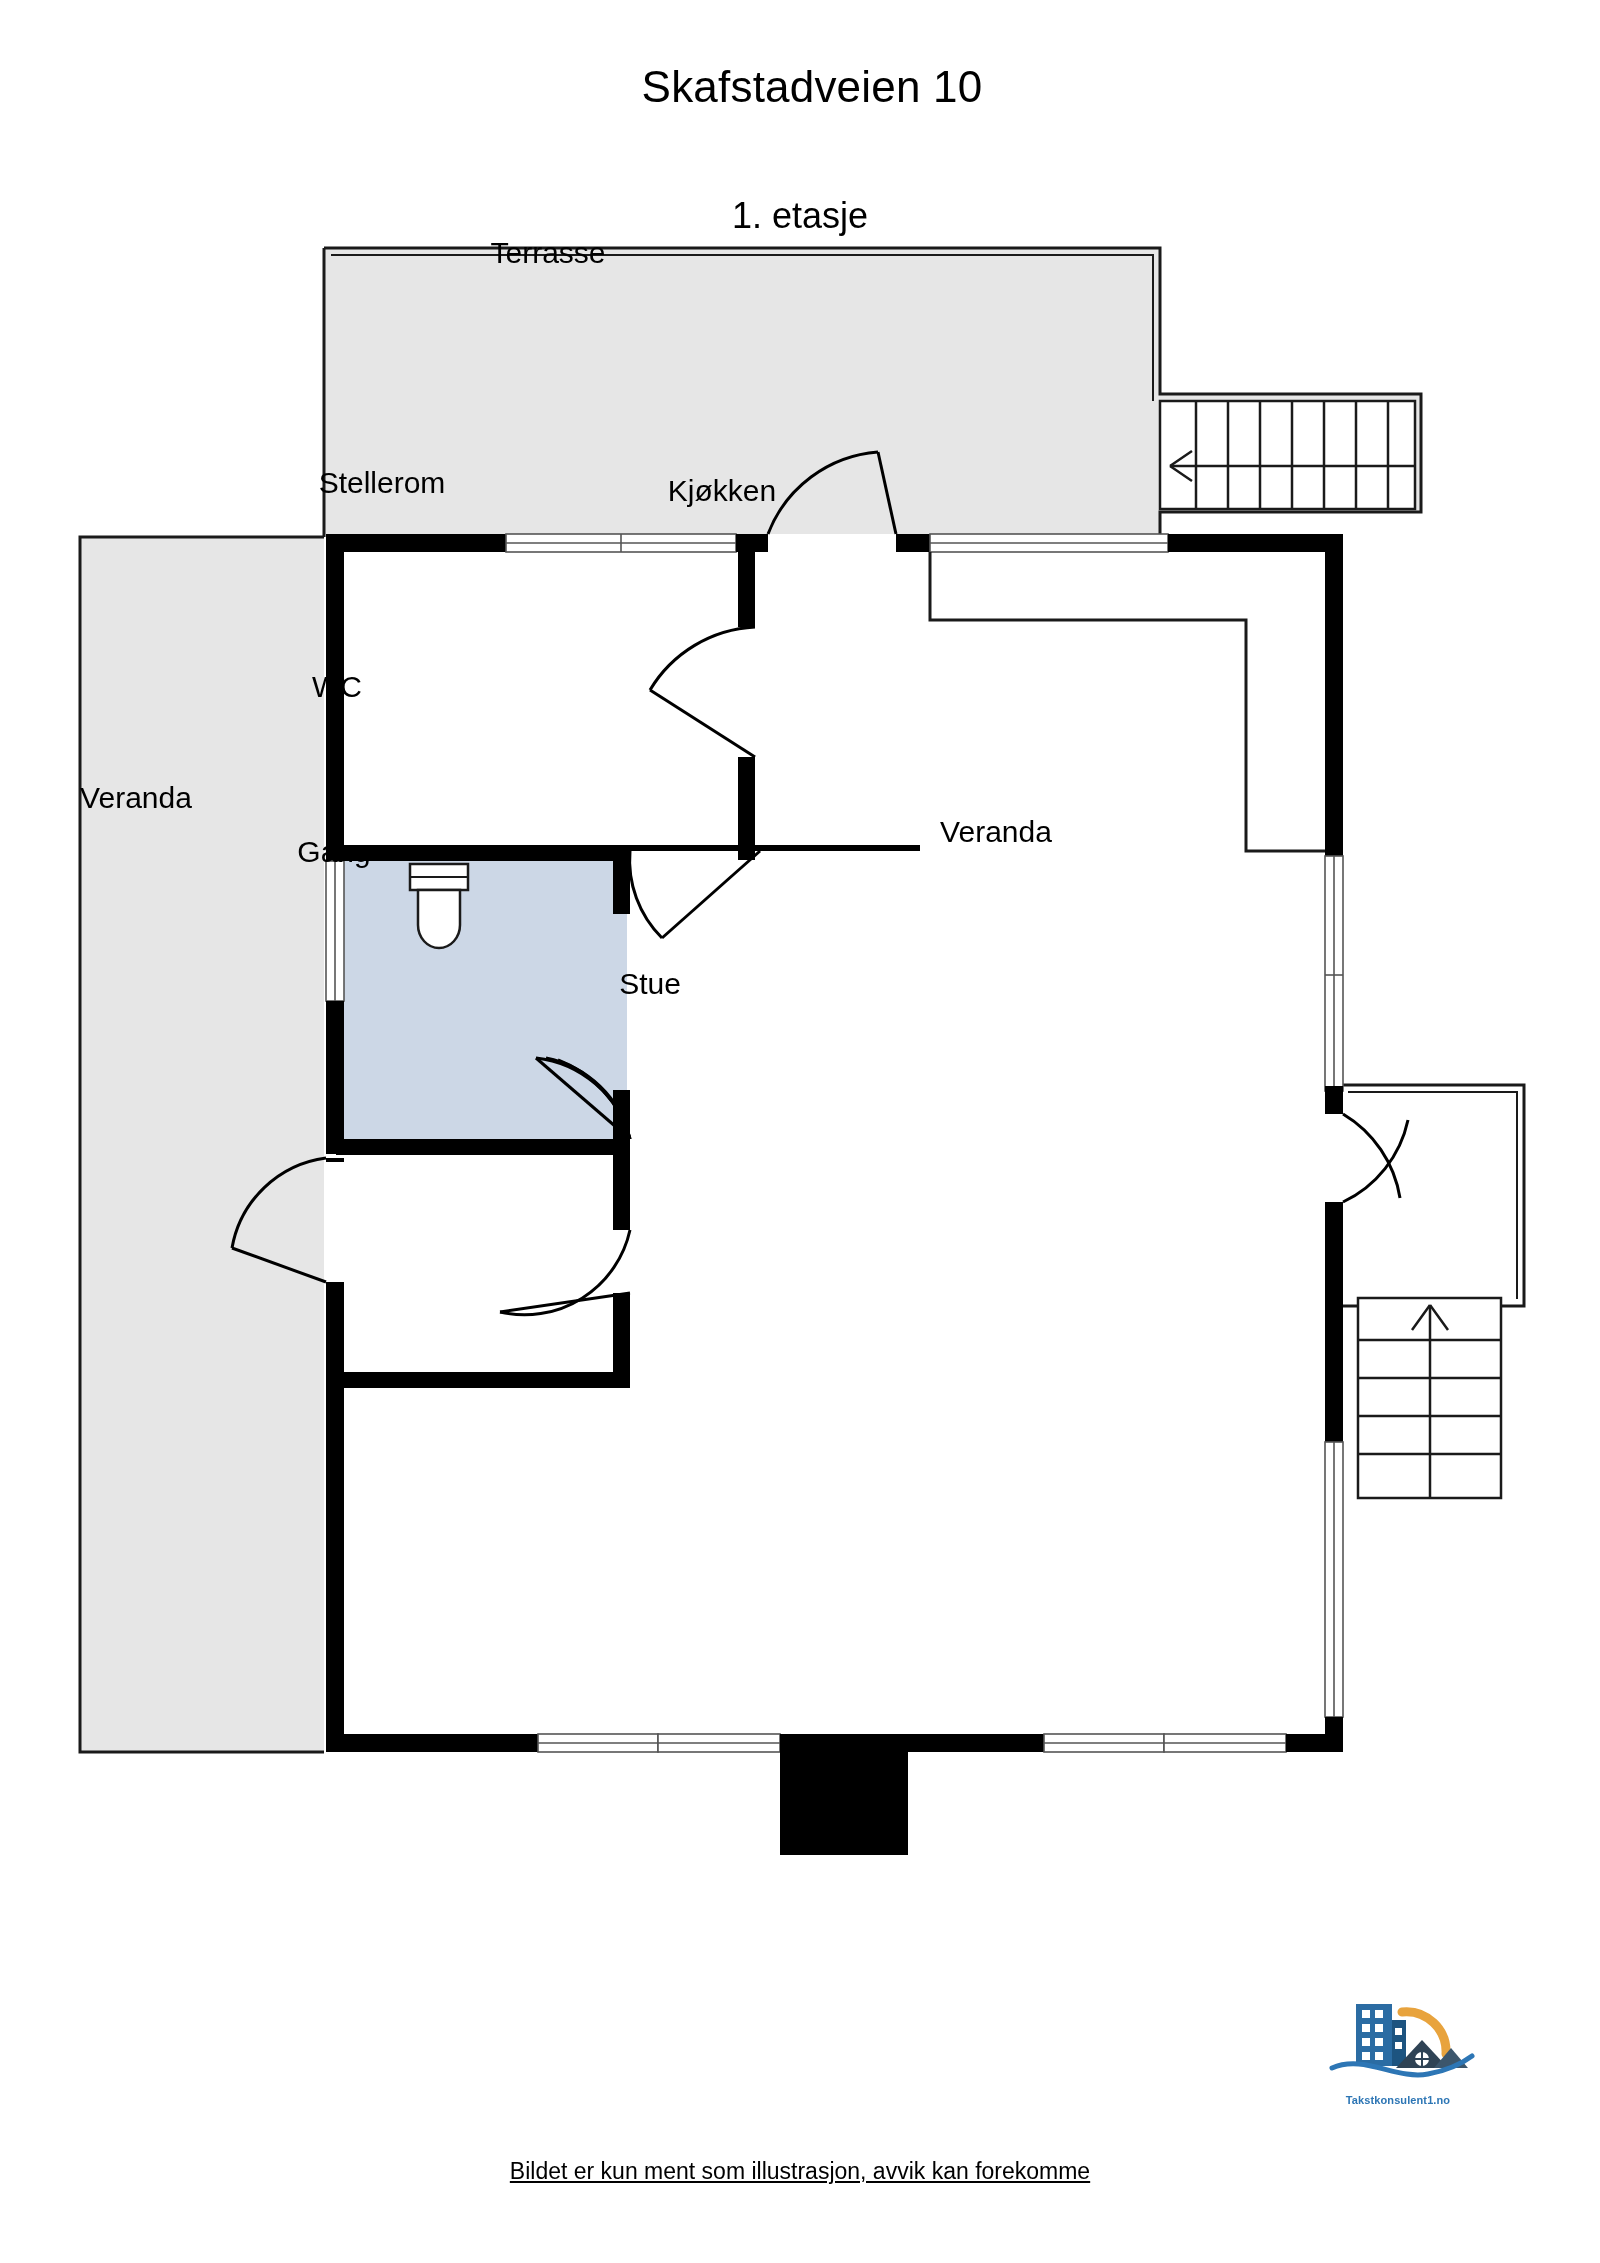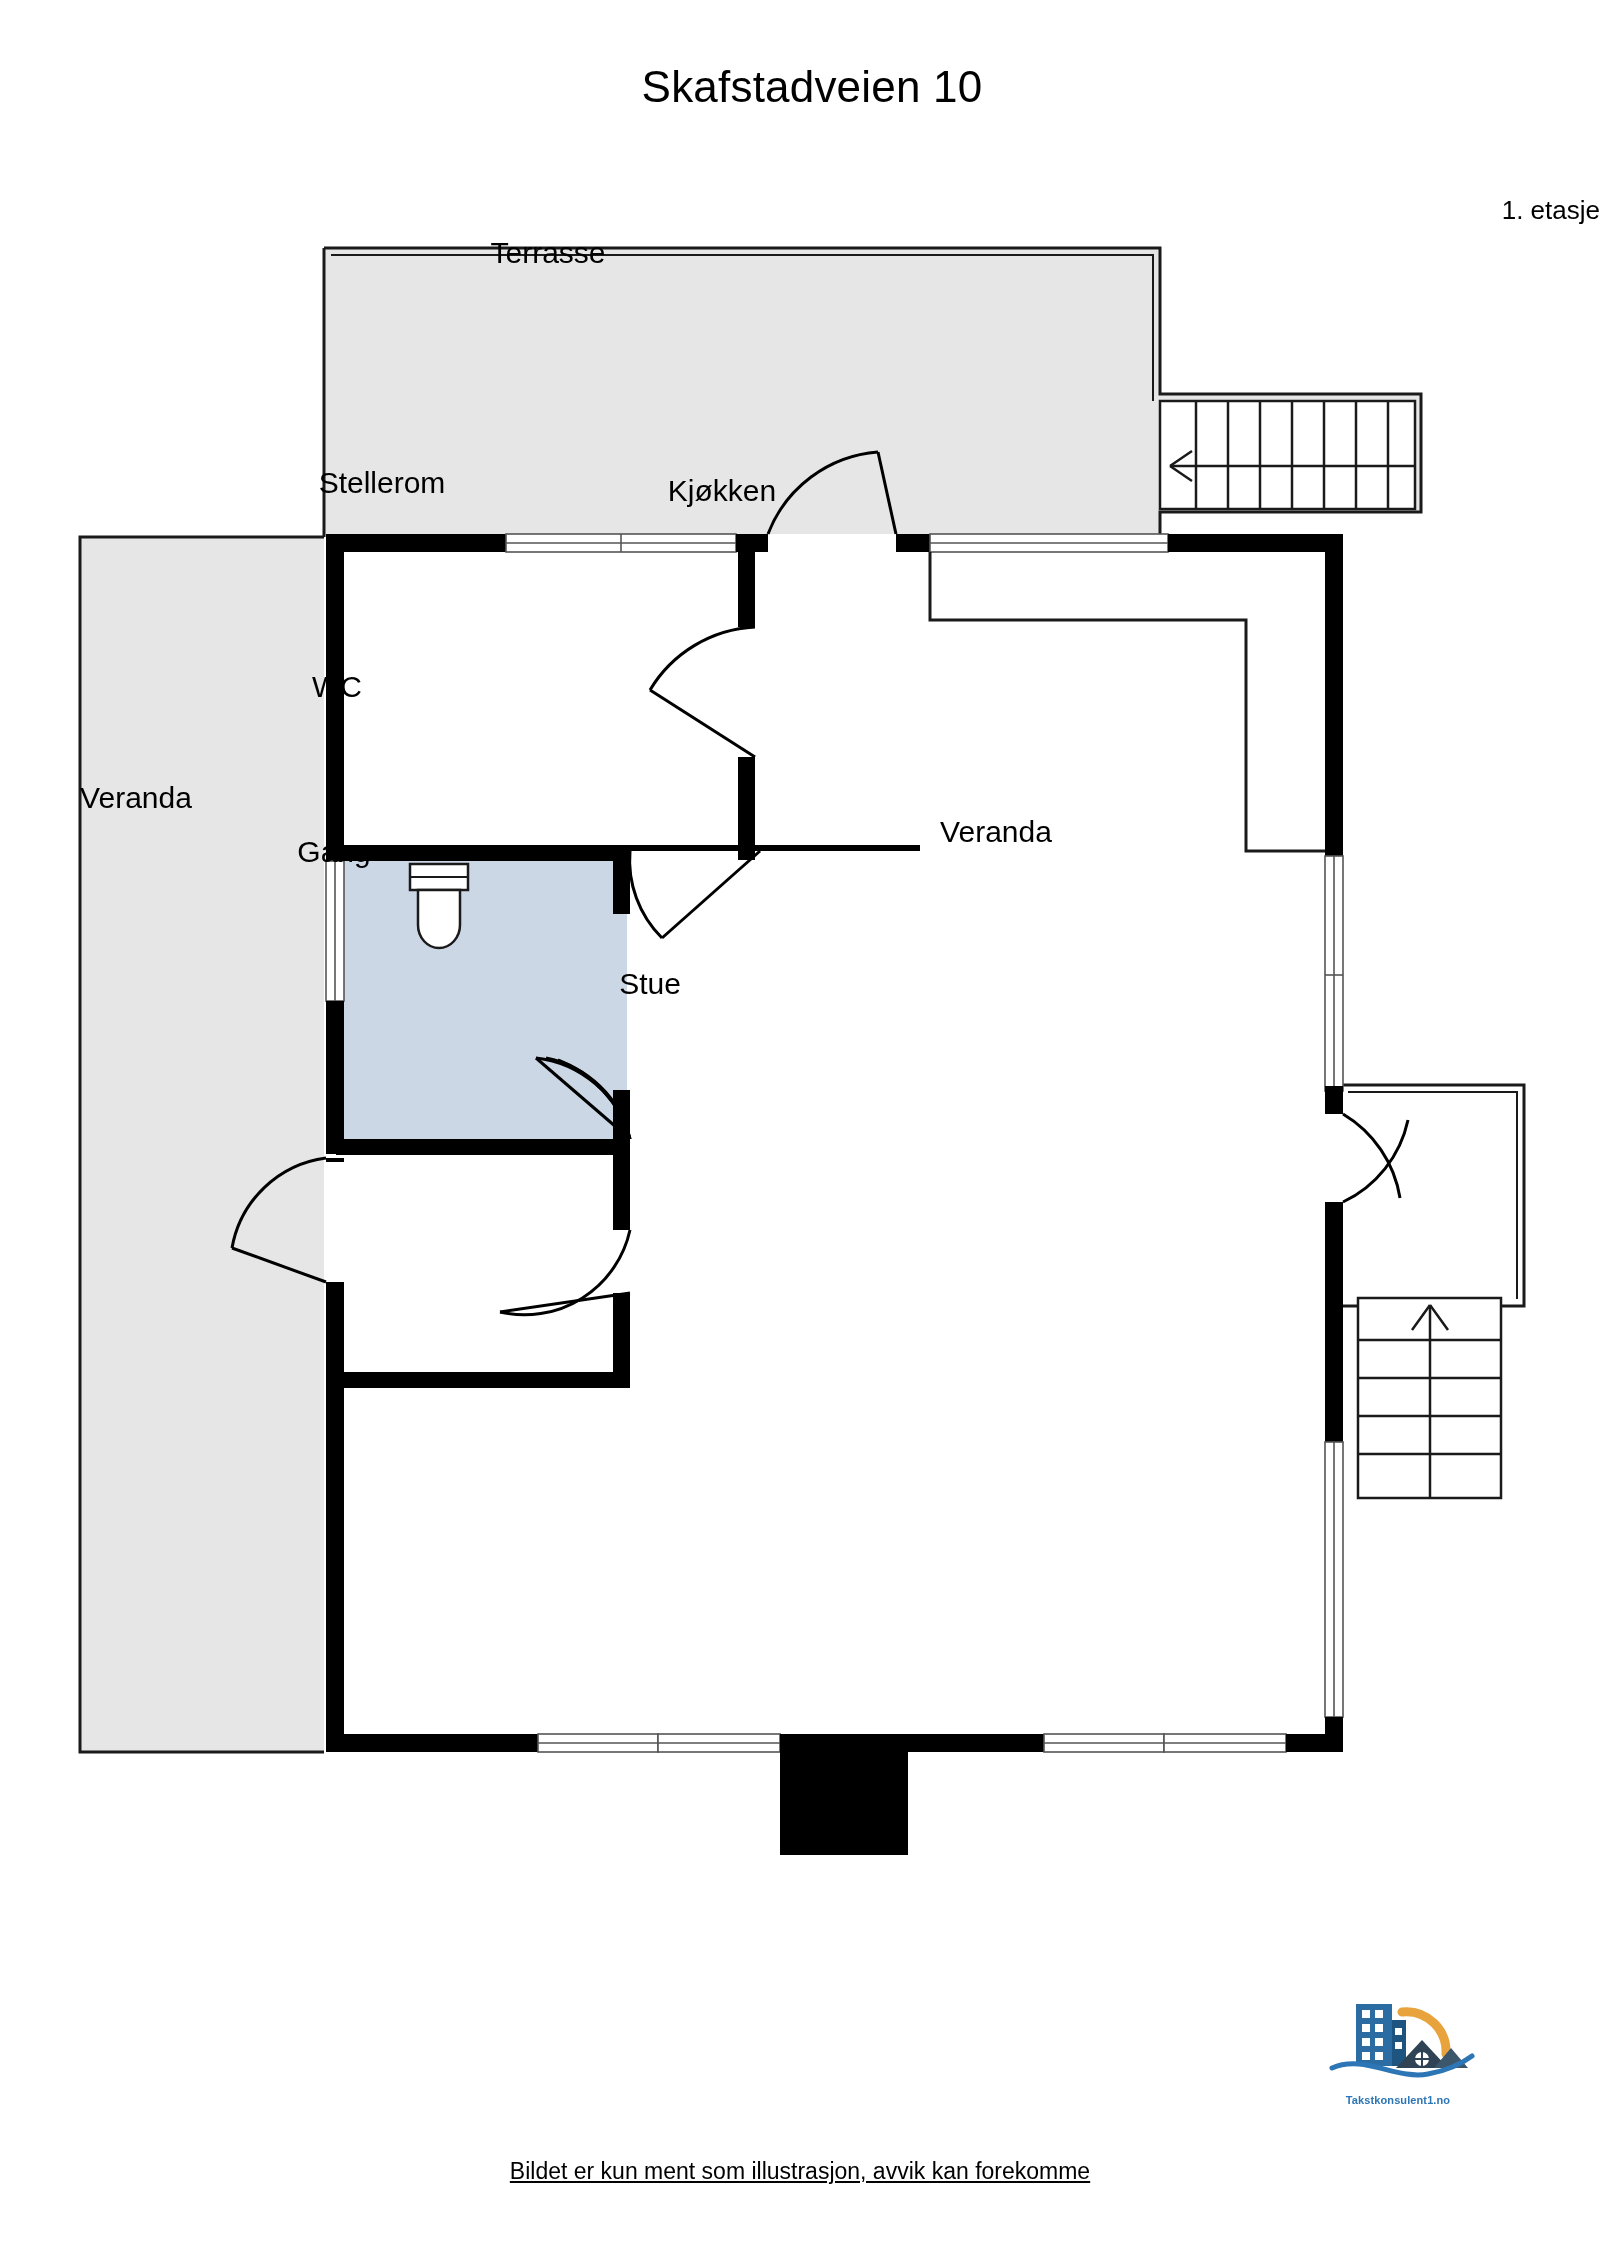--- a/index.html
+++ b/index.html
@@ -28,22 +28,22 @@
     text-align: center;
     font-size: 44px;
     font-weight: 400;
     letter-spacing: 0.2px;
   }
   .subtitle {
     position: absolute;
     left: 0;
     top: 195px;
     width: 1600px;
-    text-align: right;
-    font-size: 26px;
+    text-align: center;
+    font-size: 36px;
     font-weight: 400;
   }
   .plan-wrap {
     position: absolute;
     left: 0;
     top: 0;
     width: 1600px;
     height: 1827px;
   }
   .footer-note {

